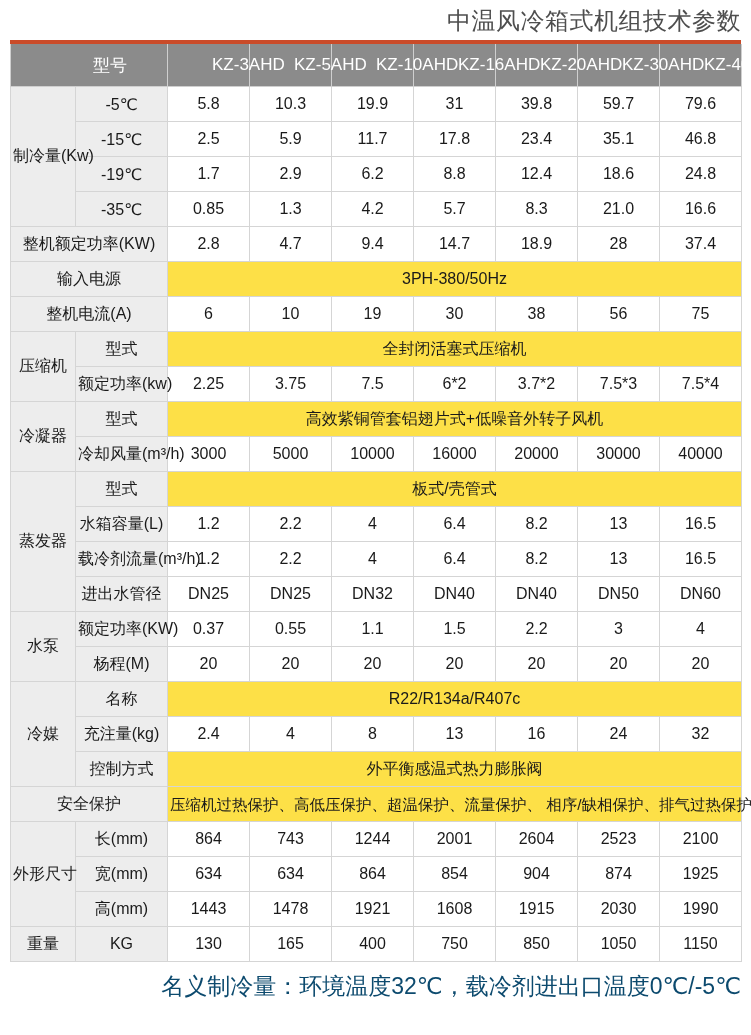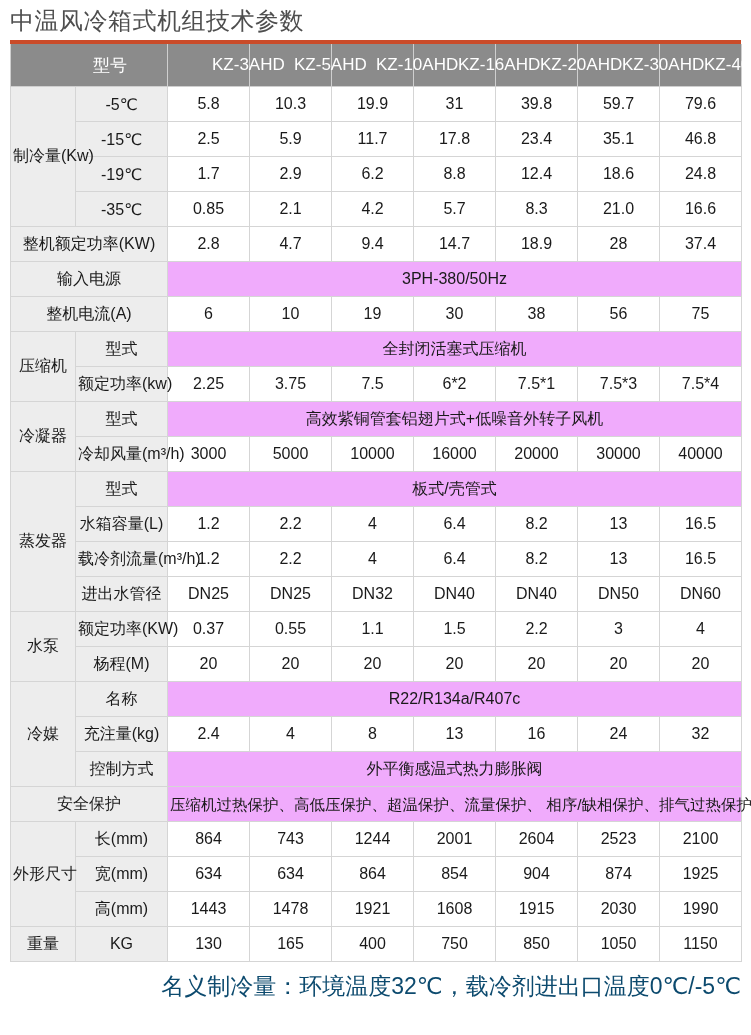--- a/index.html
+++ b/index.html
@@ -3,42 +3,42 @@
 <meta charset="utf-8">
 <style>
   html,body{margin:0;padding:0;background:#ffffff;}
   .page{
     width:751px;height:1035px;box-sizing:border-box;
     font-family:"Liberation Sans","DejaVu Sans",sans-serif;
     color:#1a1a1a;overflow:hidden;background:#fff;
   }
   .title-bar{
     box-sizing:border-box;width:731px;margin:0 10px;
-    padding:7px 0 5px 0;
+    padding:7px 0 5px 0;text-align:right;
   }
   .page-title{
     font-size:24px;line-height:28px;font-weight:500;color:#4e4e4e;
     letter-spacing:.5px;display:inline-block;
   }
   .accent-line{width:731px;height:4px;margin:0 10px;background:#ca4b29;}
   table.spec{
     width:731px;margin:0 10px;border-collapse:collapse;table-layout:fixed;
     font-size:16px;
   }
   table.spec th,table.spec td{
     border:1px solid #d5d5d5;text-align:center;vertical-align:middle;
     padding:0 2px;font-weight:500;white-space:nowrap;overflow:visible;
   }
   table.spec th{
     background:#8b8b8b;color:#ffffff;height:42px;font-size:17px;
     border-color:#cfcfcf;border-top:none;font-weight:500;padding-left:44px;
   }
   table.spec td{height:34px;}
   td.k-l{background:#ededed;}
-  td.k-m{background:#f0abfc;}
+  td.k-m{background:#fde047;}
   td.k-v{background:#ffffff;}
   td.pre{white-space:pre-line;line-height:21px;padding:3px 2px;font-size:15.5px;}
   .footer-note{
     width:731px;margin:9px 10px 0 10px;text-align:right;
     color:#0c4a6e;font-size:23px;line-height:31px;font-weight:500;
   }
 </style>
 </head>
 <body>
 
@@ -102,21 +102,21 @@
           <td class="k-v">2.9</td>
           <td class="k-v">6.2</td>
           <td class="k-v">8.8</td>
           <td class="k-v">12.4</td>
           <td class="k-v">18.6</td>
           <td class="k-v">24.8</td>
         </tr>
         <tr>
           <td class="k-l">-35℃</td>
           <td class="k-v">0.85</td>
-          <td class="k-v">2.1</td>
+          <td class="k-v">1.3</td>
           <td class="k-v">4.2</td>
           <td class="k-v">5.7</td>
           <td class="k-v">8.3</td>
           <td class="k-v">21.0</td>
           <td class="k-v">16.6</td>
         </tr>
         <tr>
           <td colspan="2" class="k-l">整机额定功率(KW)</td>
           <td class="k-v">2.8</td>
           <td class="k-v">4.7</td>
@@ -144,21 +144,21 @@
           <td rowspan="2" class="k-l">压缩机</td>
           <td class="k-l">型式</td>
           <td colspan="7" class="k-m">全封闭活塞式压缩机</td>
         </tr>
         <tr>
           <td class="k-l">额定功率(kw)</td>
           <td class="k-v">2.25</td>
           <td class="k-v">3.75</td>
           <td class="k-v">7.5</td>
           <td class="k-v">6*2</td>
-          <td class="k-v">7.5*1</td>
+          <td class="k-v">3.7*2</td>
           <td class="k-v">7.5*3</td>
           <td class="k-v">7.5*4</td>
         </tr>
         <tr>
           <td rowspan="2" class="k-l">冷凝器</td>
           <td class="k-l">型式</td>
           <td colspan="7" class="k-m">高效紫铜管套铝翅片式+低噪音外转子风机</td>
         </tr>
         <tr>
           <td class="k-l">冷却风量(m³/h)</td>

